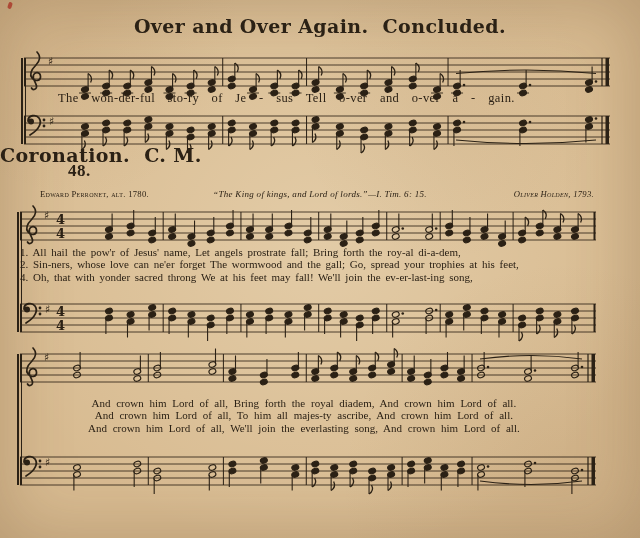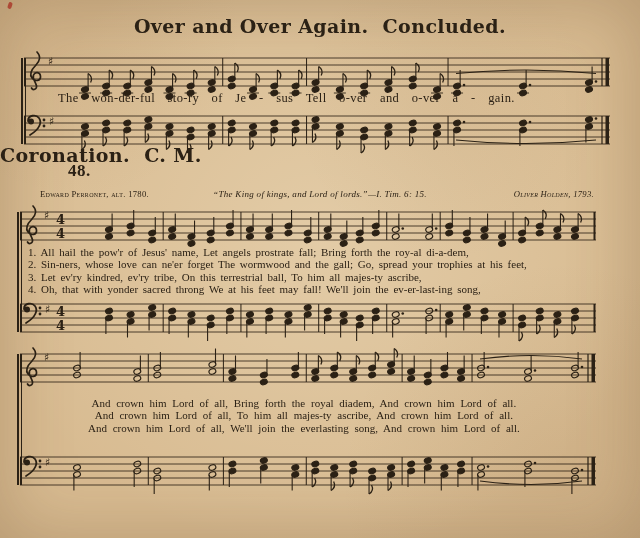--- a/index.html
+++ b/index.html
@@ -27,21 +27,21 @@
   .hymn-number{left:68px;top:161px;font-size:17px;font-weight:bold;letter-spacing:.5px;}
   .hymn-title{
     left:0;right:0;top:144px;text-align:left;font-weight:bold;font-size:19px;
     font-family:"DejaVu Serif","Liberation Serif",serif;white-space:pre;letter-spacing:.4px;
   }
   .attr{top:189px;font-size:8.6px;letter-spacing:.3px;white-space:nowrap;}
   .attr.sc{font-variant:small-caps;}
   .attr-left{left:40px;}
   .attr-center{left:0;right:0;text-align:center;font-style:italic;font-size:9px;}
   .attr-right{right:46px;font-style:italic;}
-  .verses{left:28px;top:246px;font-size:11px;line-height:12.3px;word-spacing:2px;white-space:nowrap;}
+  .verses{left:20px;top:246px;font-size:11px;line-height:12.3px;word-spacing:2px;white-space:nowrap;}
   .chorus{left:88px;top:397px;font-size:11px;line-height:12.3px;word-spacing:3px;white-space:nowrap;text-align:center;}
   .pageno{left:0;right:0;top:501px;text-align:center;font-size:11.5px;letter-spacing:1px;}
   .staff{position:absolute;overflow:visible;}
   .sysline{position:absolute;width:2px;border-left:2px solid #2b2115;border-right:1px solid #2b2115;}
   .speck{position:absolute;left:8px;top:2px;width:4px;height:7px;background:#a93326;border-radius:2px;transform:rotate(18deg);opacity:.8;}
 </style>
 </head>
 <body>
 
 <div class="page">
@@ -364,21 +364,20 @@
       <line x1="540.4666666666667" y1="29" x2="540.4666666666667" y2="13.5" stroke="#2b2115" stroke-width="1.1"></line>
       <path d="M 540.4666666666667 13.5 c 3 2 4.5 5 2.5 9" fill="none" stroke="#2b2115" stroke-width="1.3"></path>
       <ellipse cx="555" cy="29.5" rx="3.5" ry="2.6" transform="rotate(-18 555 29.5)" fill="#2b2115" stroke="#2b2115" stroke-width="1.2"></ellipse>
       <ellipse cx="555" cy="36.5" rx="3.5" ry="2.6" transform="rotate(-18 555 36.5)" fill="#2b2115" stroke="#2b2115" stroke-width="1.2"></ellipse>
       <line x1="558.1" y1="29" x2="558.1" y2="13.5" stroke="#2b2115" stroke-width="1.1"></line>
       <path d="M 558.1 13.5 c 3 2 4.5 5 2.5 9" fill="none" stroke="#2b2115" stroke-width="1.3"></path>
     </svg>
   <div class="abs verses">
     <div>1. All hail the pow'r of Jesus' name, Let angels prostrate fall; Bring forth the roy-al di-a-dem,</div>
     <div>2. Sin-ners, whose love can ne'er forget The wormwood and the gall; Go, spread your trophies at his feet,</div>
-    <div>3. Let ev'ry kindred, ev'ry tribe, On this terrestrial ball, To him all majes-ty ascribe,</div>
     <div>4. Oh, that with yonder sacred throng We at his feet may fall! We'll join the ev-er-last-ing song,</div>
   </div>
   <svg class="staff" style="left:20px;top:292px;height:60px;" width="576">
       <line x1="0" y1="12" x2="576" y2="12" stroke="#2b2115" stroke-width="0.9" stroke-opacity="0.92"></line>
       <line x1="0" y1="19" x2="576" y2="19" stroke="#2b2115" stroke-width="0.9" stroke-opacity="0.92"></line>
       <line x1="0" y1="26" x2="576" y2="26" stroke="#2b2115" stroke-width="0.9" stroke-opacity="0.92"></line>
       <line x1="0" y1="33" x2="576" y2="33" stroke="#2b2115" stroke-width="0.9" stroke-opacity="0.92"></line>
       <line x1="0" y1="40" x2="576" y2="40" stroke="#2b2115" stroke-width="0.9" stroke-opacity="0.92"></line>
       <line x1="0.8" y1="12" x2="0.8" y2="40" stroke="#2b2115" stroke-width="1.6"></line>
       <circle cx="7" cy="17.5" r="3" fill="#2b2115"></circle>

